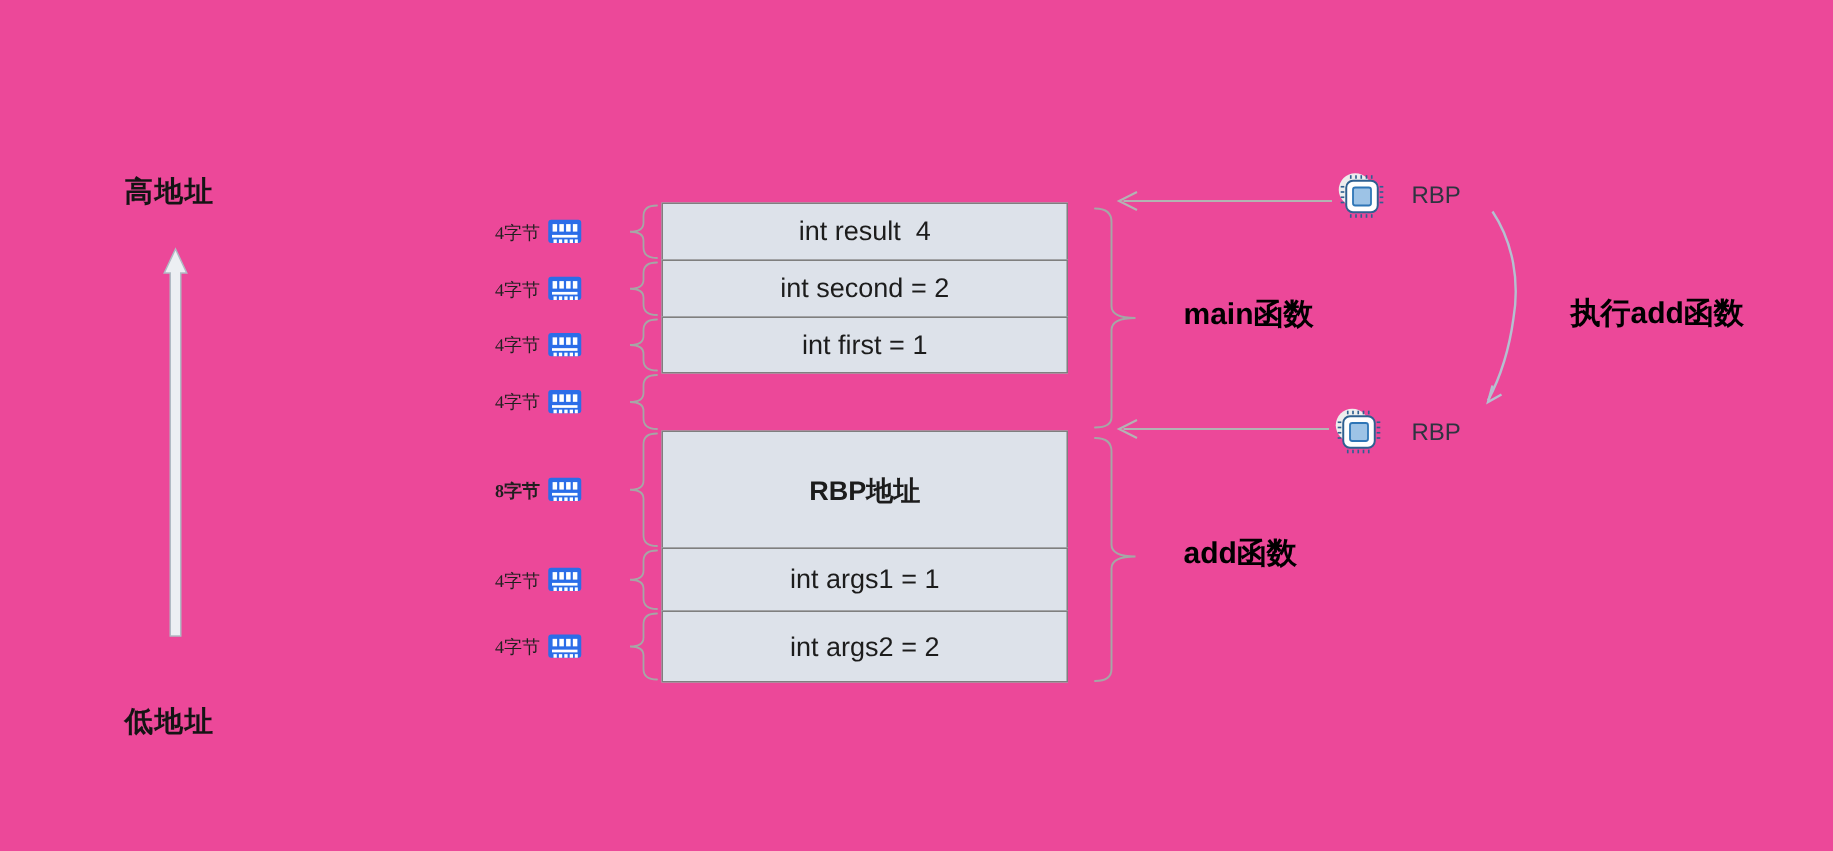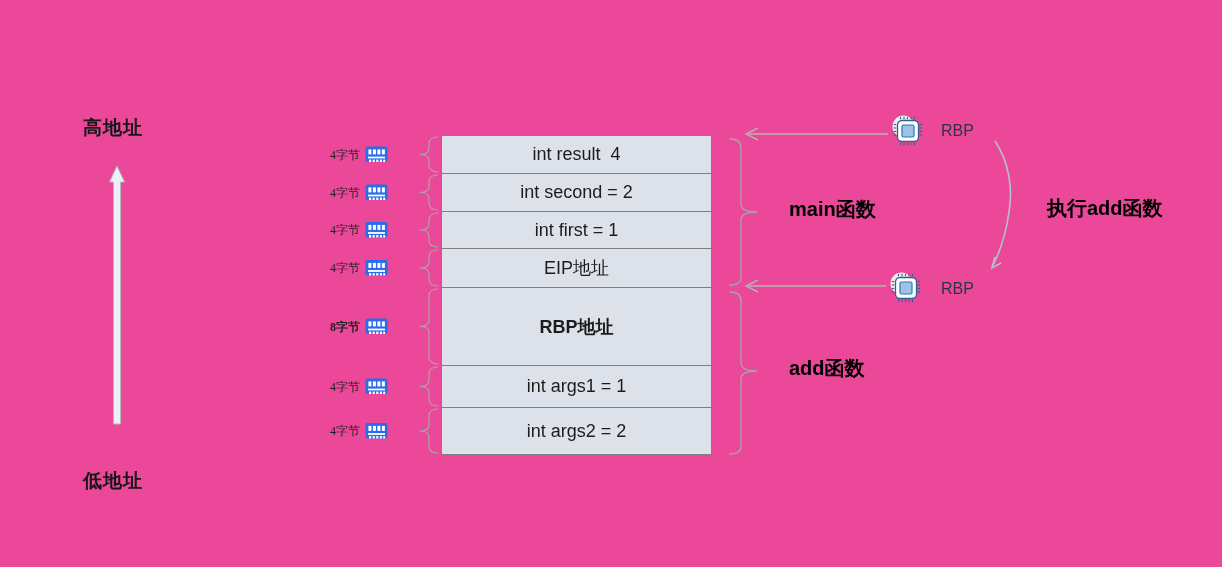--- a/index.html
+++ b/index.html
@@ -38,21 +38,20 @@
   <div class="abs byte-label" style="left:296px;top:182px;">4字节</div>
   <div class="abs byte-label" style="left:296px;top:219px;">4字节</div>
   <div class="abs byte-label" style="left:296px;top:257px;">4字节</div>
   <div class="abs byte-label" style="left:296px;top:316px;font-weight:bold;">8字节</div>
   <div class="abs byte-label" style="left:296px;top:376px;">4字节</div>
   <div class="abs byte-label" style="left:296px;top:420px;">4字节</div>
 
   <div class="abs stack-cell" style="top:135px;height:39px;">int result  4</div>
   <div class="abs stack-cell" style="top:173px;height:39px;">int second = 2</div>
   <div class="abs stack-cell" style="top:211px;height:38px;">int first = 1</div>
-  <div class="abs stack-cell" style="top:248px;height:40px;">EIP地址</div>
   <div class="abs stack-cell" style="top:287px;height:79px;font-weight:bold;">RBP地址</div>
   <div class="abs stack-cell" style="top:365px;height:43px;">int args1 = 1</div>
   <div class="abs stack-cell" style="top:407px;height:48px;">int args2 = 2</div>
 
   <div class="abs frame-label" style="left:789px;top:196px;">main函数</div>
   <div class="abs frame-label" style="left:789px;top:355px;">add函数</div>
 
   <div class="abs rbp-label" style="left:941px;top:122px;">RBP</div>
   <div class="abs rbp-label" style="left:941px;top:280px;">RBP</div>
 

